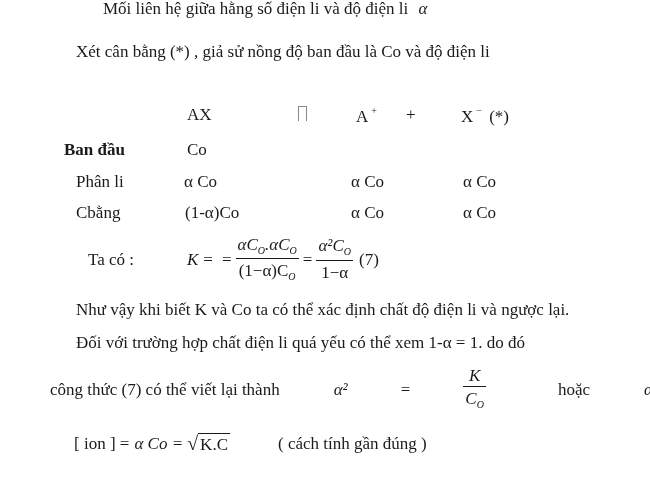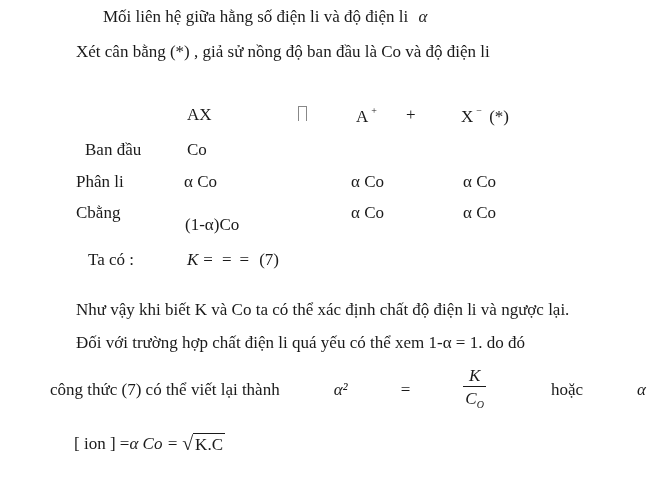--- a/index.html
+++ b/index.html
@@ -15,86 +15,95 @@
   .frac .num { display:block; padding:0 2px 2px; border-bottom:1px solid #1a1a1a; }
   .frac .den { display:block; padding:3px 2px 0; }
   .sqrt { display:inline-block; vertical-align:middle; }
   .sqrt .rad { font-size:32px; vertical-align:middle; }
   .sqrt .under { display:inline-block; border-top:1px solid #1a1a1a; vertical-align:middle; padding:2px 3px 0; }
   sub.o { font-size:10px; font-style:italic; }
 </style>
 </head>
 <body>
 
-<div class="abs" style="left:103px;top:8px;">
+<div class="abs" style="left:103px;top:0;">
   <span>Mối liên hệ giữa hằng số điện li và độ điện li</span>
   <span class="gr" style="margin-left:6px;">α</span>
 </div>
 
 <div class="abs" style="left:76px;top:43px;">Xét cân bằng (*) , giả sử nồng độ ban đầu là Co và độ điện li</div>
 
 <div class="abs" style="left:187px;top:106px;">AX</div>
 <div class="abs" style="left:298px;top:106px;width:9px;height:15px;border:1px solid #888;border-bottom:none;box-sizing:border-box;"></div>
 <div class="abs" style="left:356px;top:106px;">
   <span>A</span><sup class="s">+</sup>
 </div>
 <div class="abs" style="left:406px;top:106px;">+</div>
 <div class="abs" style="left:461px;top:106px;">
   <span>X</span><sup class="s">−</sup>
   <span style="margin-left:3px;">(*)</span>
 </div>
 
-<div class="abs" style="left:85px;top:141px;">Ban đầu</div>
+<div class="abs" style="left:64px;top:141px;font-weight:bold;">Ban đầu</div>
 <div class="abs" style="left:187px;top:141px;">Co</div>
 
 <div class="abs" style="left:76px;top:173px;text-align:right;">Phân li</div>
 <div class="abs" style="left:184px;top:173px;">α Co</div>
 <div class="abs" style="left:351px;top:173px;">α Co</div>
 <div class="abs" style="left:463px;top:173px;">α Co</div>
 
 <div class="abs" style="left:76px;top:204px;">Cbằng</div>
-<div class="abs" style="left:185px;top:216px;">(1-α)Co</div>
+<div class="abs" style="left:185px;top:204px;">(1-α)Co</div>
 <div class="abs" style="left:351px;top:204px;">α Co</div>
 <div class="abs" style="left:463px;top:204px;">α Co</div>
 
 <div class="abs" style="left:88px;top:251px;">Ta có :</div>
 <div class="abs" style="left:187px;top:230px;display:flex;align-items:center;height:58px;">
   <span class="it">K</span>
   <span style="margin:0 5px;">=</span>
   <span class="frac it">
   </span>
   <span style="margin:0 4px;">=</span>
+  <span class="frac it">
+    <span class="num"><span>αC</span><sub class="o">O</sub><span>.αC</span><sub class="o">O</sub></span>
+    <span class="den" style="font-style:normal;"><span>(1−α)C</span><sub class="o">O</sub></span>
+  </span>
   <span style="margin:0 4px;">=</span>
+  <span class="frac it">
+    <span class="num"><span>α²C</span><sub class="o">O</sub></span>
+    <span class="den" style="font-style:normal;">1−α</span>
+  </span>
   <span style="margin-left:6px;">(7)</span>
 </div>
 
 <div class="abs" style="left:76px;top:301px;">Như vậy khi biết K và Co ta có thể xác định chất độ điện li và ngược lại.</div>
 <div class="abs" style="left:76px;top:334px;">Đối với trường hợp chất điện li quá yếu có thể xem 1-α = 1. do đó</div>
 
 <div class="abs" style="left:50px;top:364px;display:flex;align-items:center;height:50px;gap:48px;">
   <span style="margin-right:6px;">công thức (7) có thể viết lại thành</span>
   <span class="gr">α²</span>
   <span style="margin:0 5px;">=</span>
   <span class="frac it">
     <span class="num">K</span>
     <span class="den"><span>C</span><sub class="o">O</sub></span>
   </span>
-  <span style="margin:0 6px 0 17px;">hoặc</span>
+  <span style="margin:0 6px 0 24px;">hoặc</span>
   <span class="gr">α</span>
   <span style="margin:0 3px;">=</span>
   <span class="sqrt">
     <span class="rad">√</span><span class="under">
       <span class="frac it">
         <span class="num">K</span>
         <span class="den"><span>C</span><sub class="o">O</sub></span>
       </span>
     </span>
   </span>
   <span style="margin-left:8px;">(8)</span>
 </div>
 
 <div class="abs" style="left:74px;top:433px;display:flex;align-items:center;">
   <span>[ ion ] =</span>
-  <span class="gr" style="">α Co =</span>
+  <span class="gr" style="margin-left:5px;">α Co =</span>
   <span class="sqrt" style="margin-left:4px;">
     <span style="font-size:20px;">√</span><span style="border-top:1px solid #1a1a1a;padding:1px 2px 0;text-align:right;">K.C</span>
   </span>
+  <span style="margin-left:48px;">( cách tính gần đúng )</span>
 </div>
 
 </body></html>

